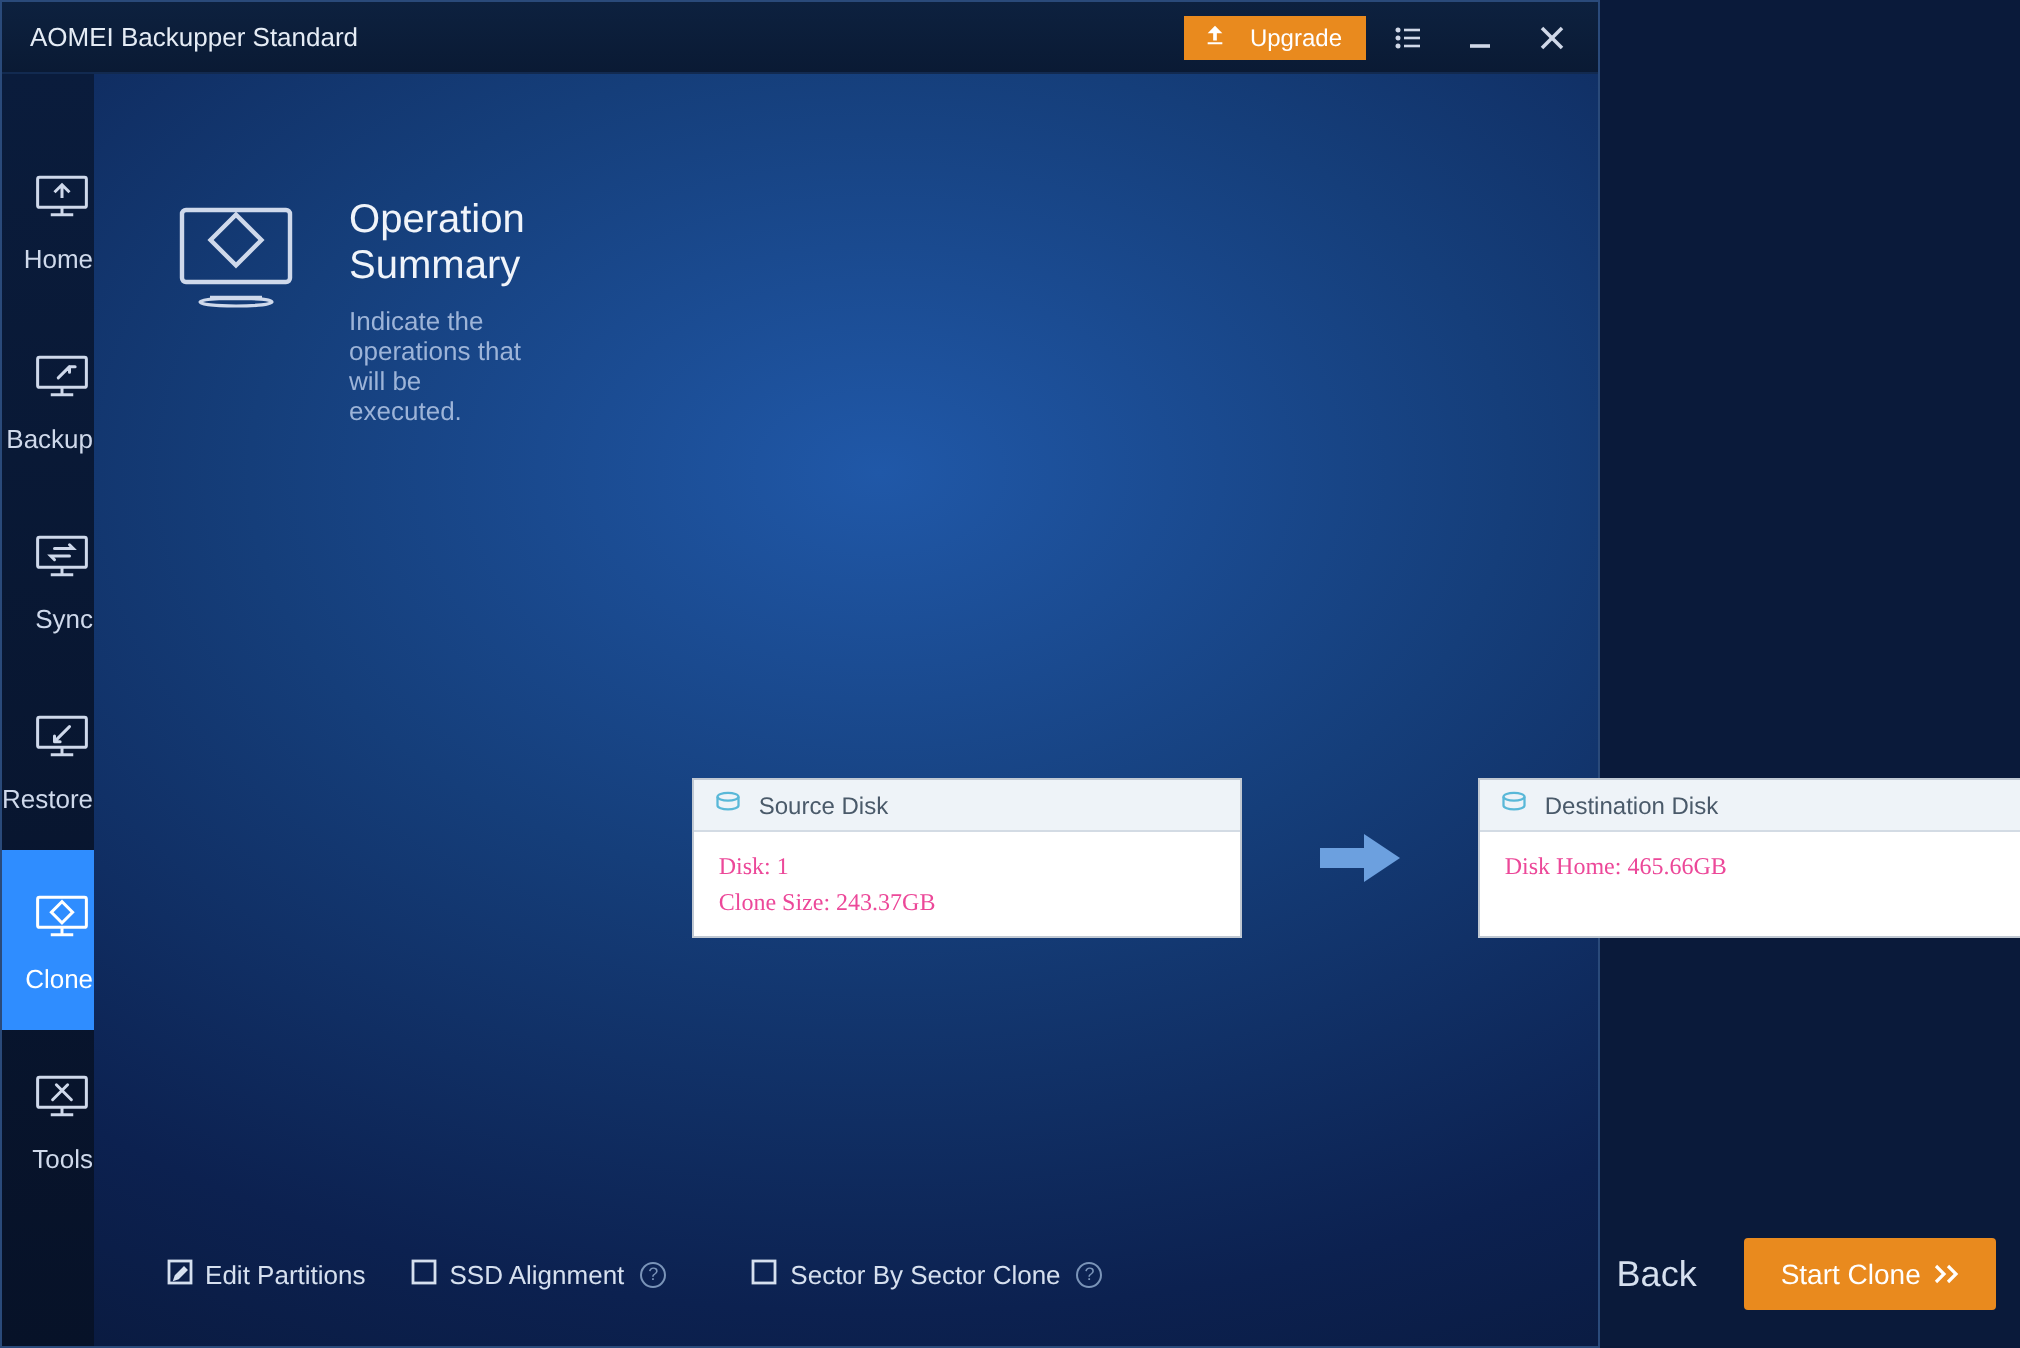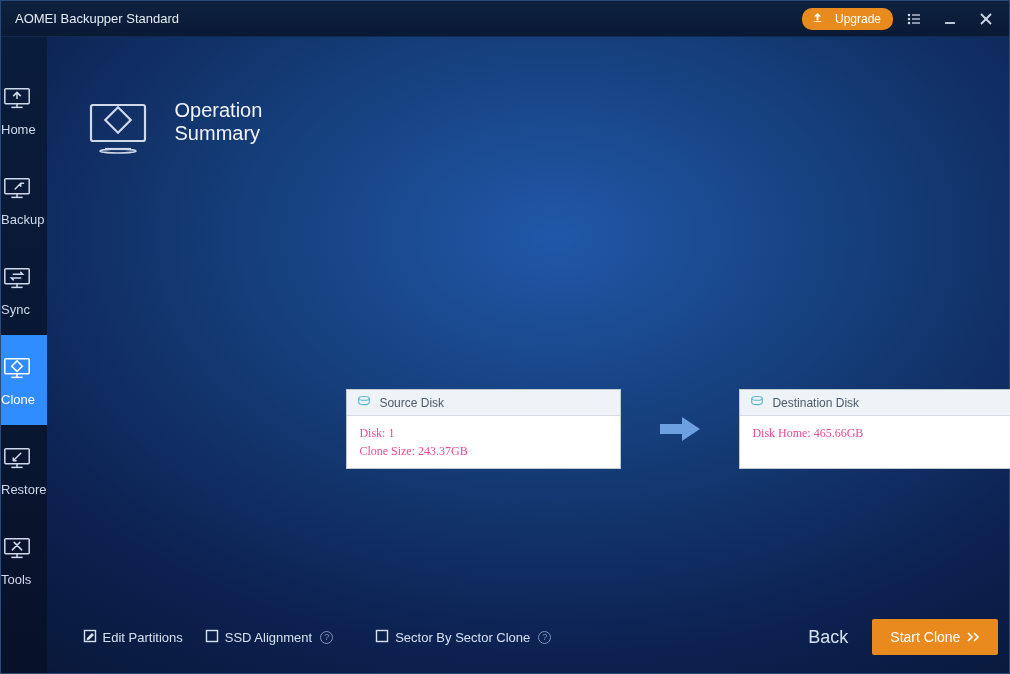--- a/index.html
+++ b/index.html
@@ -4,21 +4,21 @@
 <style>
 * { margin: 0; padding: 0; box-sizing: border-box; }
 body {
   width: 1010px; height: 674px;
   font-family: "Segoe UI", Arial, sans-serif;
   background: #0a1a3a;
   overflow: hidden;
   color: #d0d8e8;
 }
 .window {
-  width: 1010px; height: 674px;
+  width: 800px; height: 674px;
   background: radial-gradient(ellipse 900px 600px at 55% 35%, #2058a8 0%, #153e7a 35%, #0c2150 70%, #081532 100%);
   border: 1px solid #2a4a7a;
   display: flex; flex-direction: column;
 }
 
 .titlebar {
   height: 36px;
   background: linear-gradient(#0d213f, #0a1a34);
   display: flex; align-items: center;
   padding: 0 8px 0 14px;
@@ -26,21 +26,21 @@
   font-size: 13px;
   border-bottom: 1px solid #122a50;
 }
 .titlebar .title { flex: 0 0 auto; }
 .titlebar .spacer { flex: 1; }
 .upgrade-btn {
   background: #e98a1e;
   color: #fff;
   font-size: 12px;
   padding: 4px 12px 4px 10px;
-  border-radius: 10px;
+  border-radius: 0;
   display: flex; align-items: center; gap: 12px;
   cursor: pointer;
 }
 .upgrade-btn svg { width: 11px; height: 11px; }
 .titlebar .winbtn {
   width: 30px; height: 30px;
   display: flex; align-items: center; justify-content: center;
   cursor: pointer; color: #d0d8e8;
   margin-left: 6px;
 }
@@ -50,21 +50,21 @@
 
 .sidebar {
   width: 116px;
   background: linear-gradient(#0a1c3c, #071228);
   display: flex; flex-direction: column;
   padding-top: 28px;
 }
 .nav-item {
   height: 90px;
   display: flex; flex-direction: column;
-  align-items: flex-start; justify-content: center;
+  align-items: flex-end; justify-content: center;
   gap: 10px;
   color: #cfd9eb; font-size: 13px;
   cursor: pointer;
 }
 .nav-item.active {
   background: #2f8dff;
   color: #fff;
 }
 .nav-item .icon { width: 32px; height: 28px; display:flex; align-items:center; justify-content:center; }
 .nav-item .icon svg { width: 30px; height: 26px; }
@@ -219,41 +219,41 @@
         <span class="icon">
           <svg viewBox="0 0 32 26" fill="none" stroke="#cfd9eb" stroke-width="1.6">
               <rect x="3" y="3" width="26" height="16" rx="1"></rect>
               <path d="M12 9 h10 l-2 -2 M20 13 h-10 l2 2" stroke-linecap="round"></path>
               <line x1="10" y1="23" x2="22" y2="23"></line>
               <line x1="16" y1="19" x2="16" y2="23"></line>
             </svg>
         </span>
         <span>Sync</span>
       </div>
+      <div class="nav-item">
+        <span class="icon">
+          <svg viewBox="0 0 32 26" fill="none" stroke="#cfd9eb" stroke-width="1.6">
+              <rect x="3" y="3" width="26" height="16" rx="1"></rect>
+              <path d="M20 8 l-8 8 M12 16 l0 -3 M12 16 l3 0" stroke-linecap="round"></path>
+              <line x1="10" y1="23" x2="22" y2="23"></line>
+              <line x1="16" y1="19" x2="16" y2="23"></line>
+            </svg>
+        </span>
+        <span>Restore</span>
+      </div>
       <div class="nav-item active">
         <span class="icon">
           <svg viewBox="0 0 32 26" fill="none" stroke="#fff" stroke-width="1.6">
               <rect x="3" y="3" width="26" height="16" rx="1"></rect>
               <rect x="12" y="7" width="8" height="8" transform="rotate(45 16 11)"></rect>
               <line x1="10" y1="23" x2="22" y2="23"></line>
               <line x1="16" y1="19" x2="16" y2="23"></line>
             </svg>
         </span>
         <span>Clone</span>
-      </div>
-      <div class="nav-item">
-        <span class="icon">
-          <svg viewBox="0 0 32 26" fill="none" stroke="#cfd9eb" stroke-width="1.6">
-              <rect x="3" y="3" width="26" height="16" rx="1"></rect>
-              <path d="M20 8 l-8 8 M12 16 l0 -3 M12 16 l3 0" stroke-linecap="round"></path>
-              <line x1="10" y1="23" x2="22" y2="23"></line>
-              <line x1="16" y1="19" x2="16" y2="23"></line>
-            </svg>
-        </span>
-        <span>Restore</span>
       </div>
       <div class="nav-item">
         <span class="icon">
           <svg viewBox="0 0 32 26" fill="none" stroke="#cfd9eb" stroke-width="1.6">
               <rect x="3" y="3" width="26" height="16" rx="1"></rect>
               <path d="M11 15 l8 -8 M21 15 l-8 -8" stroke-linecap="round"></path>
               <line x1="10" y1="23" x2="22" y2="23"></line>
               <line x1="16" y1="19" x2="16" y2="23"></line>
             </svg>
         </span>
@@ -267,20 +267,21 @@
         <span class="big-icon">
           <svg viewBox="0 0 70 60" fill="none" stroke="#cfd9eb" stroke-width="2.2">
               <rect x="8" y="6" width="54" height="36" rx="2"></rect>
               <rect x="26" y="12" width="18" height="18" transform="rotate(45 35 21)"></rect>
               <line x1="22" y1="50" x2="48" y2="50"></line>
               <ellipse cx="35" cy="52" rx="18" ry="2" stroke-width="1.6"></ellipse>
             </svg>
         </span>
         <div class="htext">
           <h1>Operation Summary</h1>
+          <p>Indicate the operations that will be executed.</p>
         </div>
       </div>
 
       <div class="disk-row disk-row-wrap">
         <div class="disk-card">
           <div class="card-head">
             <span>
               <svg viewBox="0 0 16 16">
                   <ellipse cx="8" cy="5" rx="6" ry="2.2" fill="none" stroke="#59b8d8" stroke-width="1.3"></ellipse>
                   <path d="M2 5 v5 a6 2.2 0 0 0 12 0 v-5" fill="none" stroke="#59b8d8" stroke-width="1.3"></path>

